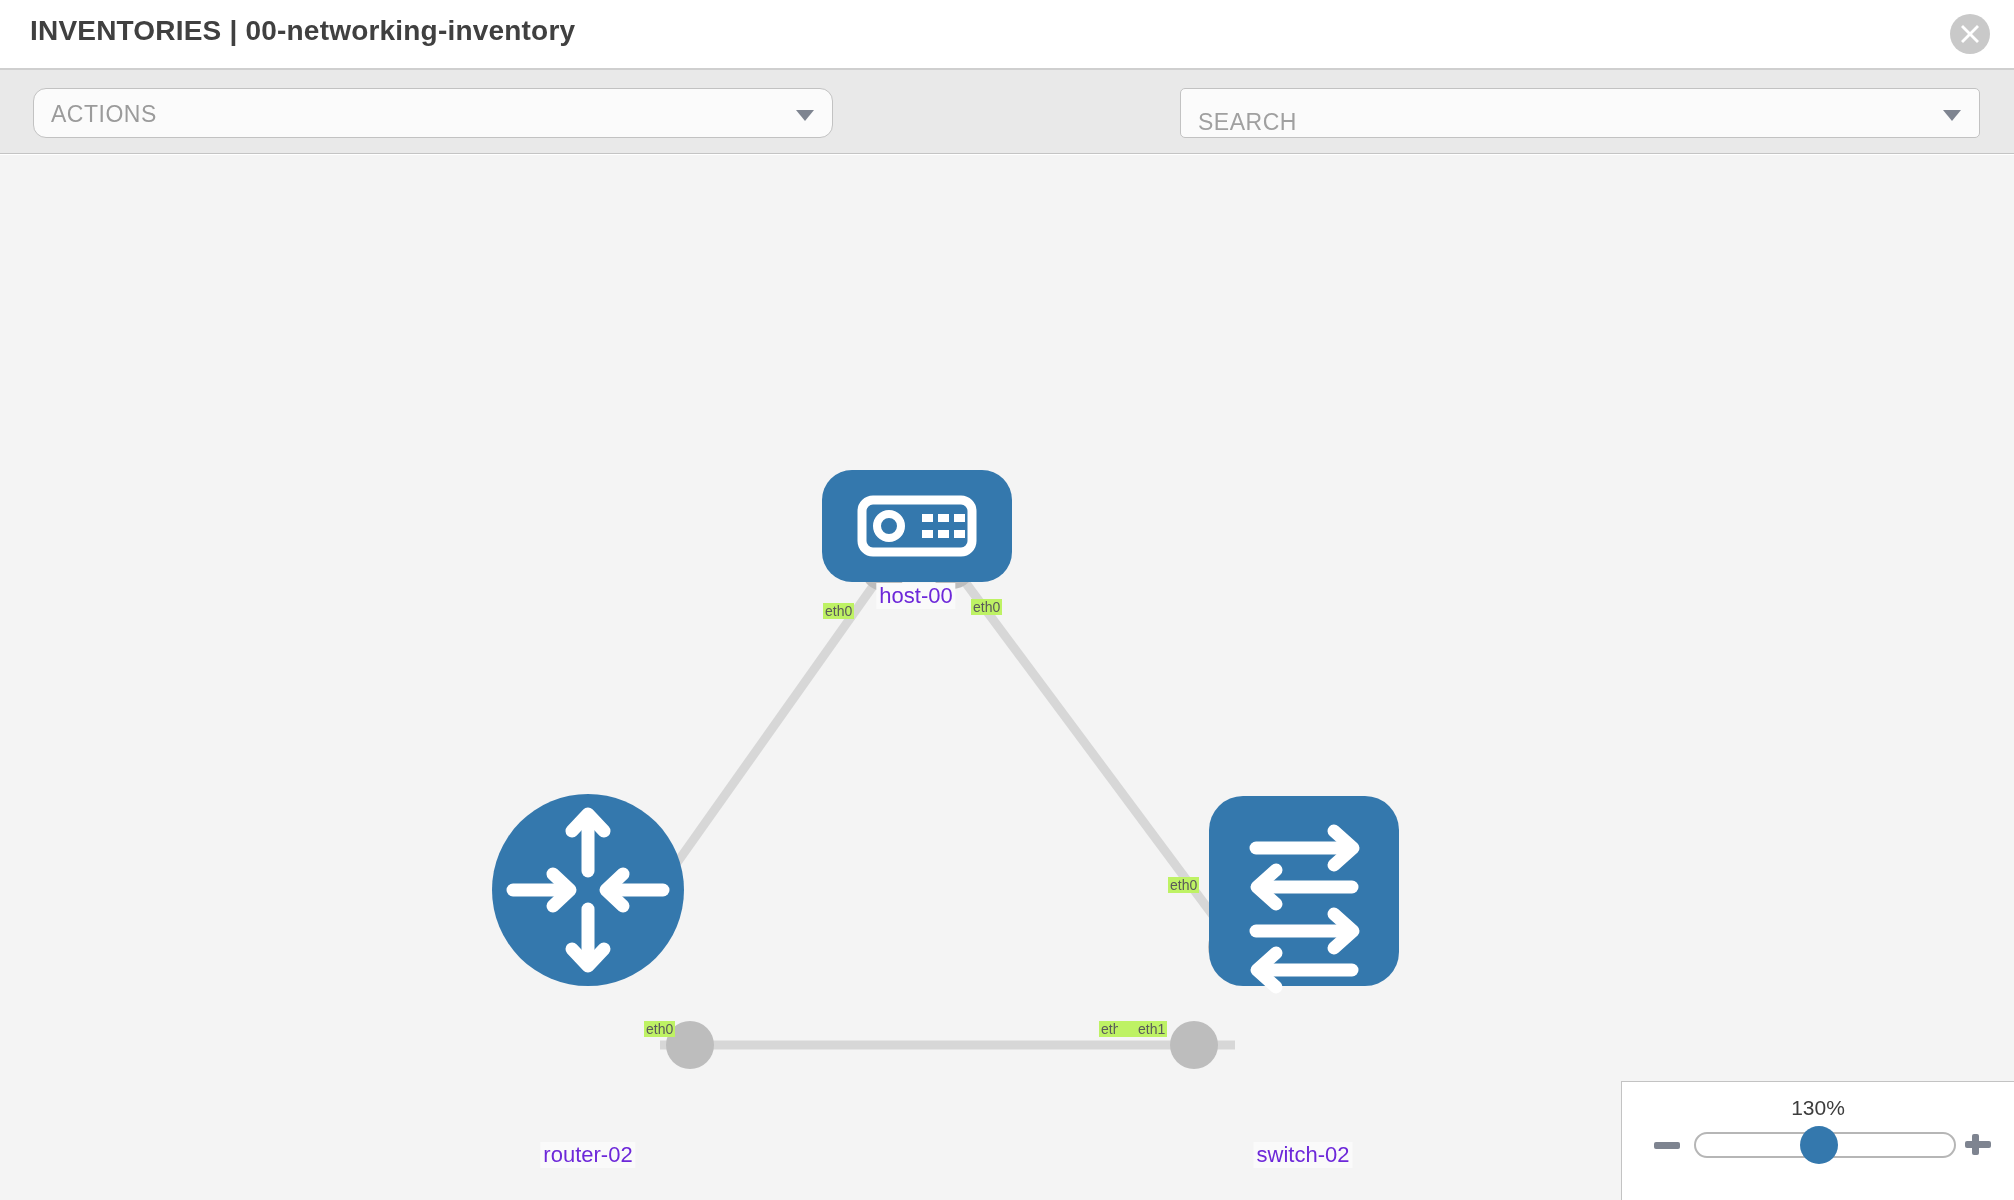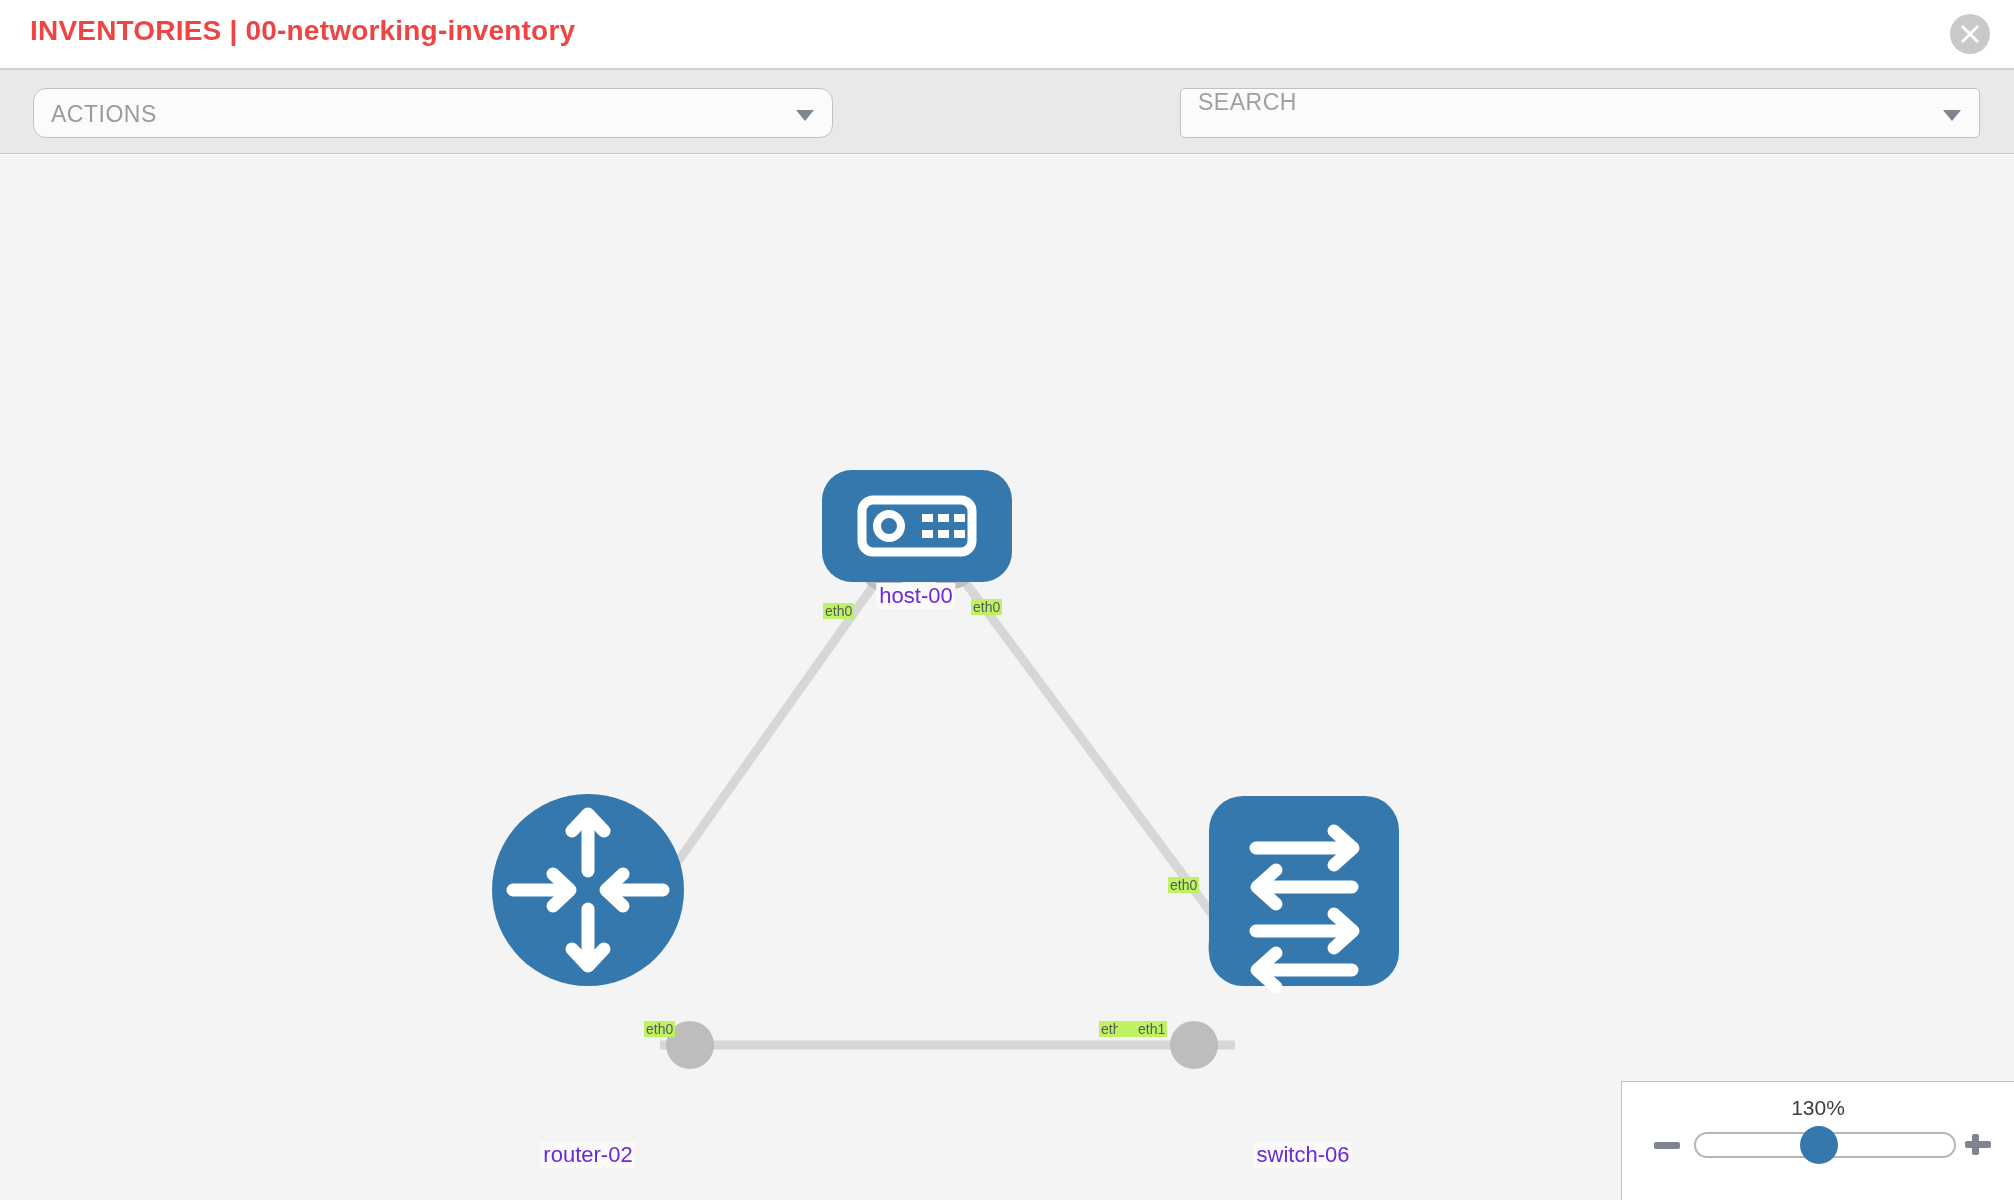--- a/index.html
+++ b/index.html
@@ -14,21 +14,21 @@
   
   .header {
     position: absolute; left: 0; top: 0;
     width: 2014px; height: 70px;
     background: #ffffff;
     border-bottom: 2px solid #cfcfcf;
   }
   .page-title {
     position: absolute; left: 30px; top: 15px;
     font-size: 28px; font-weight: bold;
-    color: #ef4444;
+    color: #404040;
     letter-spacing: 0.2px;
     white-space: nowrap;
   }
   .close-btn {
     position: absolute; right: 24px; top: 14px;
     width: 40px; height: 40px; border-radius: 50%;
     background: #c9c9c9;
     cursor: pointer;
   }
   .close-btn svg { display: block; }
@@ -70,21 +70,21 @@
 
   .search-field {
     position: absolute; left: 1180px; top: 18px;
     width: 800px; height: 50px;
     background: #fbfbfb;
     border: 1px solid #c2c2c2;
     border-radius: 5px;
     cursor: text;
   }
   .search-placeholder {
-    position: absolute; left: 17px; top: 0;
+    position: absolute; left: 17px; top: 20px;
     font-size: 23px; color: #a0a0a0;
     letter-spacing: 0.5px;
   }
 
   
   .canvas {
     position: absolute; left: 0; top: 155px;
     width: 2014px; height: 1045px;
     background: #f4f4f4;
     overflow: hidden;
@@ -250,21 +250,21 @@
           <polyline points="1334,759 1353,776 1334,793"></polyline>
 
           <line x1="1352" y1="815" x2="1258" y2="815"></line>
           <polyline points="1276,798 1257,815 1276,832"></polyline>
         </g>
       </g>
     </svg>
 
     <div class="node-label" style="left:916px;  top:428px;">host-00</div>
     <div class="node-label" style="left:588px;  top:987px;">router-02</div>
-    <div class="node-label" style="left:1303px; top:987px;">switch-06</div>
+    <div class="node-label" style="left:1303px; top:987px;">switch-02</div>
 
     <div class="edge-label" style="left:823px;  top:448px;">eth0</div>
     <div class="edge-label" style="left:971px;  top:444px;">eth0</div>
     <div class="edge-label" style="left:644px;  top:866px;">eth0</div>
     <div class="edge-label" style="left:1168px; top:722px;">eth0</div>
     <div class="edge-label" style="left:1099px; top:866px;">eth0</div>
     <div class="edge-label" style="left:1118px; top:866px;padding-left:20px;">eth1</div>
   </div>
 
   <div class="zoom-panel">

